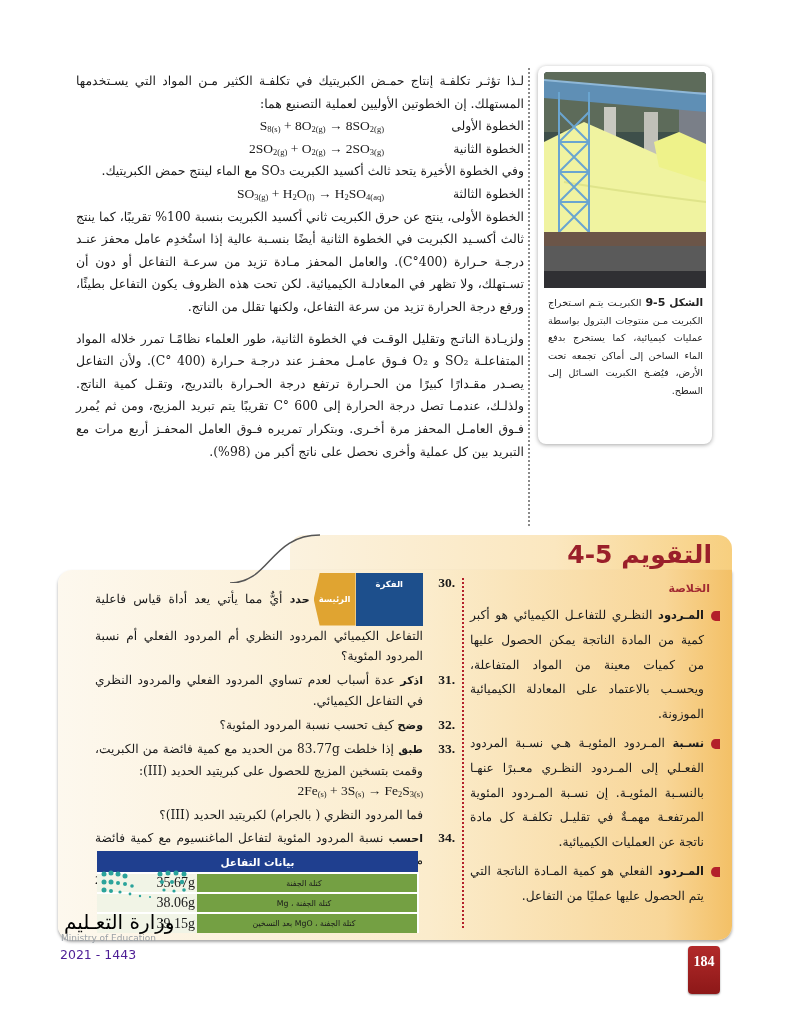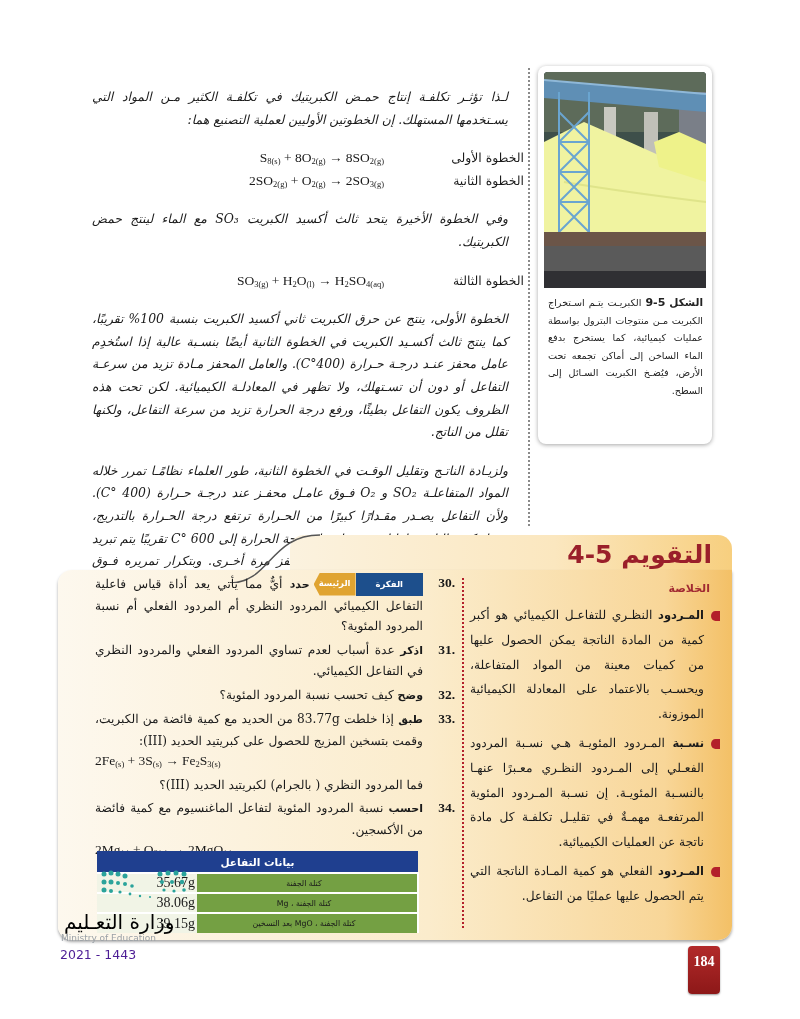--- a/index.html
+++ b/index.html
@@ -3,21 +3,21 @@
 <meta charset="utf-8">
 <style>
   * { box-sizing: border-box; margin: 0; padding: 0; }
   html, body { width: 800px; height: 1019px; background: #ffffff; overflow: hidden; }
   body { position: relative; font-family: "DejaVu Serif", "Liberation Serif", serif; color: #1a1a1a; }
 
   .main-text {
     position: absolute; left: 76px; top: 70px; width: 448px;
     direction: rtl; text-align: justify; font-size: 12.4px; line-height: 22.6px;
   }
-  .main-text p { margin: 16px; font-style: italic; }
+  .main-text p { margin: 0; }
   .main-text .para-gap { margin-top: 9px; }
   .eq-row { display: flex; direction: rtl; align-items: baseline; height: 22.6px; }
   .eq-row .step { width: 110px; text-align: right; }
   .eq-row .eq { direction: ltr; font-family: "Liberation Serif", serif; font-size: 13.5px; padding-right: 0; margin-right: 30px; }
   sub { font-size: 8.5px; vertical-align: -2px; }
 
   .dotted-rule {
     position: absolute; left: 528px; top: 68px; height: 458px; width: 0;
     border-left: 2px dotted #8a8a8a;
   }
@@ -74,22 +74,22 @@
 
   .questions {
     position: absolute; left: 95px; top: 573px; width: 360px; direction: rtl;
     font-size: 12.2px; line-height: 20.5px;
   }
   .q { position: relative; padding-right: 32px; margin-bottom: 3px; text-align: justify; }
   .q .qnum { position: absolute; right: 0; top: 0; font-family: "Liberation Serif", serif; font-weight: bold; font-size: 13.5px; direction: ltr; }
   .q .verb { font-family: "DejaVu Sans", sans-serif; font-weight: bold; font-size: 11px; }
   .badge { display: inline-flex; direction: rtl; vertical-align: middle; margin-left: 4px; font-family: "DejaVu Sans", sans-serif; font-size: 8.5px; font-weight: bold; color: #fff; }
   .badge .b1 { background: #1d4f8c; padding: 1px 20px; }
-  .badge .b2 { background: #e0a431; padding: 0 5px; clip-path: polygon(6px 0, 100% 0, 100% 100%, 6px 100%, 0 50%); }
-  .q .qeq { direction: ltr; text-align: left; font-family: "Liberation Serif", serif; font-size: 13.5px; }
+  .badge .b2 { background: #e0a431; padding: 16px 5px; clip-path: polygon(6px 0, 100% 0, 100% 100%, 6px 100%, 0 50%); }
+  .q .qeq { direction: ltr; text-align: right; font-family: "Liberation Serif", serif; font-size: 13.5px; }
   .q .qeq-left { direction: ltr; text-align: left; font-family: "Liberation Serif", serif; font-size: 13.5px; }
 
   
   .data-table {
     position: absolute; left: 97px; top: 851px; width: 322px; border-collapse: collapse;
     font-size: 12px;
   }
   .data-table th {
     background: #1f3f8f; color: #fff; height: 22px; font-family: "DejaVu Sans", sans-serif;
     font-size: 10.5px; font-weight: bold; text-align: center; direction: rtl;

